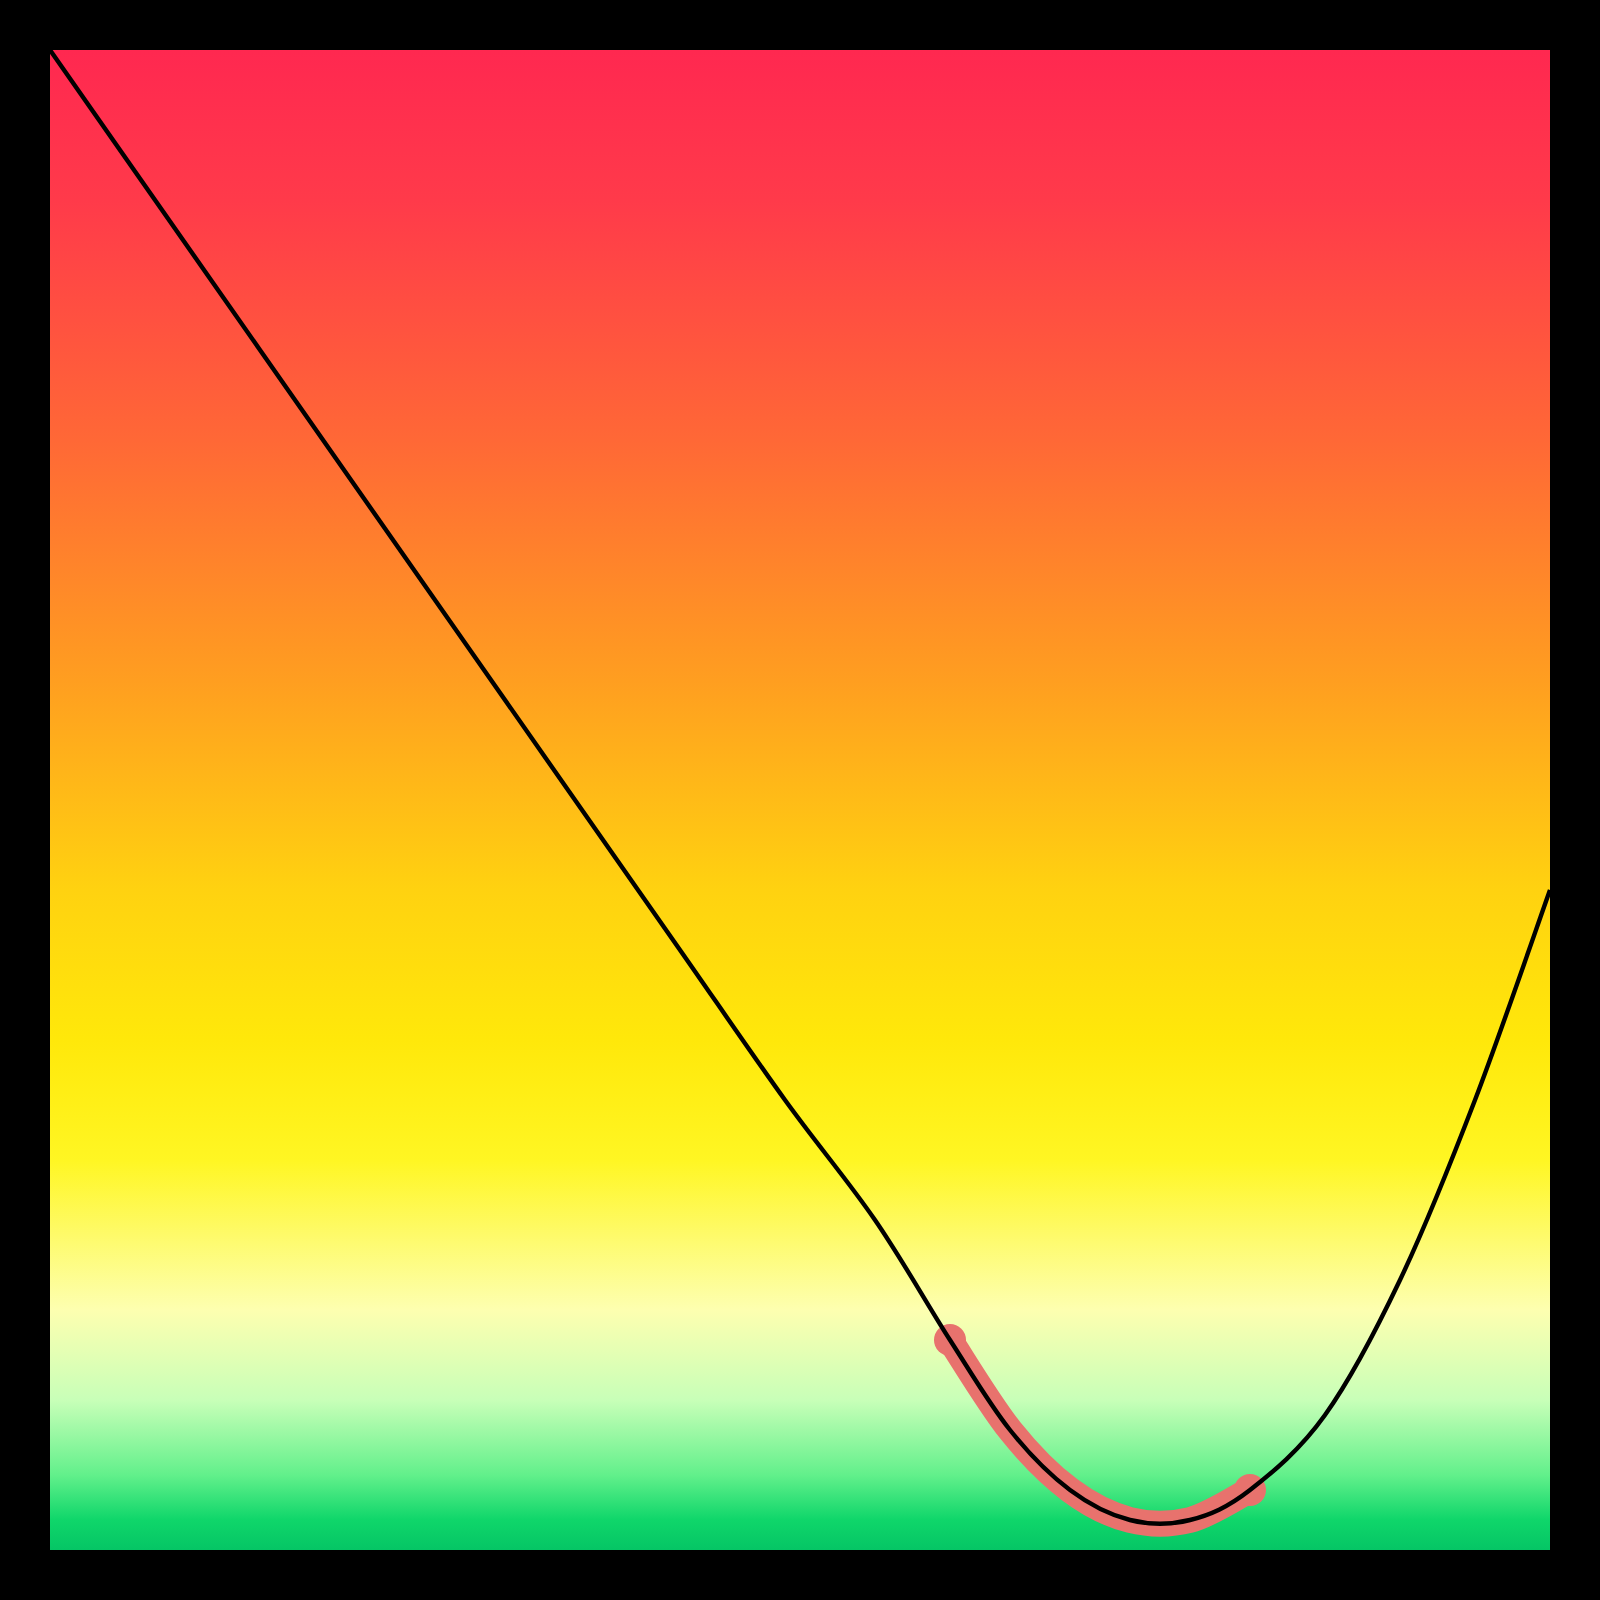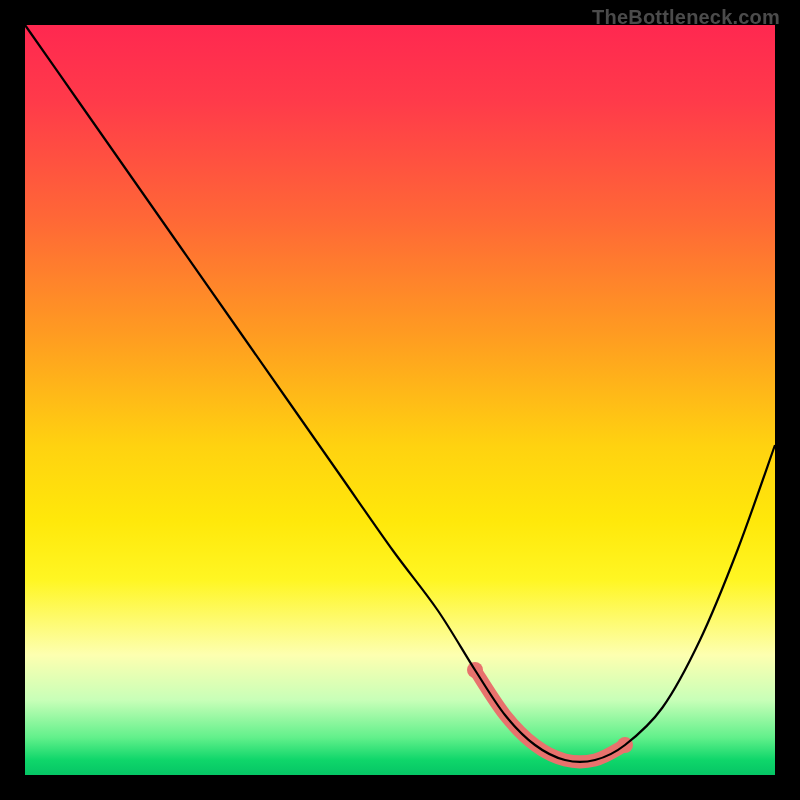--- a/index.html
+++ b/index.html
@@ -22,21 +22,20 @@
       #05c565 100%)}
   svg.curve{position:absolute;left:0;top:0;width:750px;height:750px;overflow:visible}
   .curve path.line{fill:none;stroke:#000;stroke-width:2.2}
   .curve path.pink{fill:none;stroke:#e8726d;stroke-width:13;stroke-linecap:round}
   .curve circle.pink{fill:#e8726d}
 </style>
 </head>
 <body>
 
 <div class="frame">
-  <div class="watermark">TheBottleneck.com</div>
   <div class="plot">
     <div class="gradient"></div>
     <svg class="curve" viewBox="0 0 750 750">
       <path id="zone" class="pink" d="M450,645 C455,652.5,470,677.5,480,690 C490,702.5,500.00000000000006,712.5,510.00000000000006,720 C520,727.5,530,732.5,540,735 C550,737.5,560,737.5,570,735 C580,732.5,595,722.5,600,720"></path>
       <circle id="dotL" class="pink" r="8" cx="450" cy="645"></circle>
       <circle id="dotR" class="pink" r="8" cx="600" cy="720"></circle>
       <path id="curve" class="line" d="M0,0 C8.750000000000002,12.5,35,50,52.50000000000001,75 C70.00000000000001,100,87.50000000000001,125,105.00000000000001,150 C122.50000000000001,175,140,200,157.5,225 C175,250,192.50000000000003,275,210.00000000000003,300 C227.50000000000003,325,245,350,262.5,375 C280,400,297.5,425,315,450 C332.5,475,351.25,502.5,367.5,525 C383.75,547.5,398.75000000000006,565,412.50000000000006,585 C426.25000000000006,605,438.75,627.5,450,645 C461.25,662.5,470,677.5,480,690 C490,702.5,500.00000000000006,712.5,510.00000000000006,720 C520,727.5,530,732.5,540,735 C550,737.5,560,737.5,570,735 C580,732.5,588.75,728.75,600,720 C611.25,711.25,625,700,637.5,682.5 C650,665,662.5,641.25,675,615 C687.5,588.75,700,557.5,712.5,525 C725,492.5,743.75,437.5,750,420"></path>
     </svg>
   </div>
 </div>

